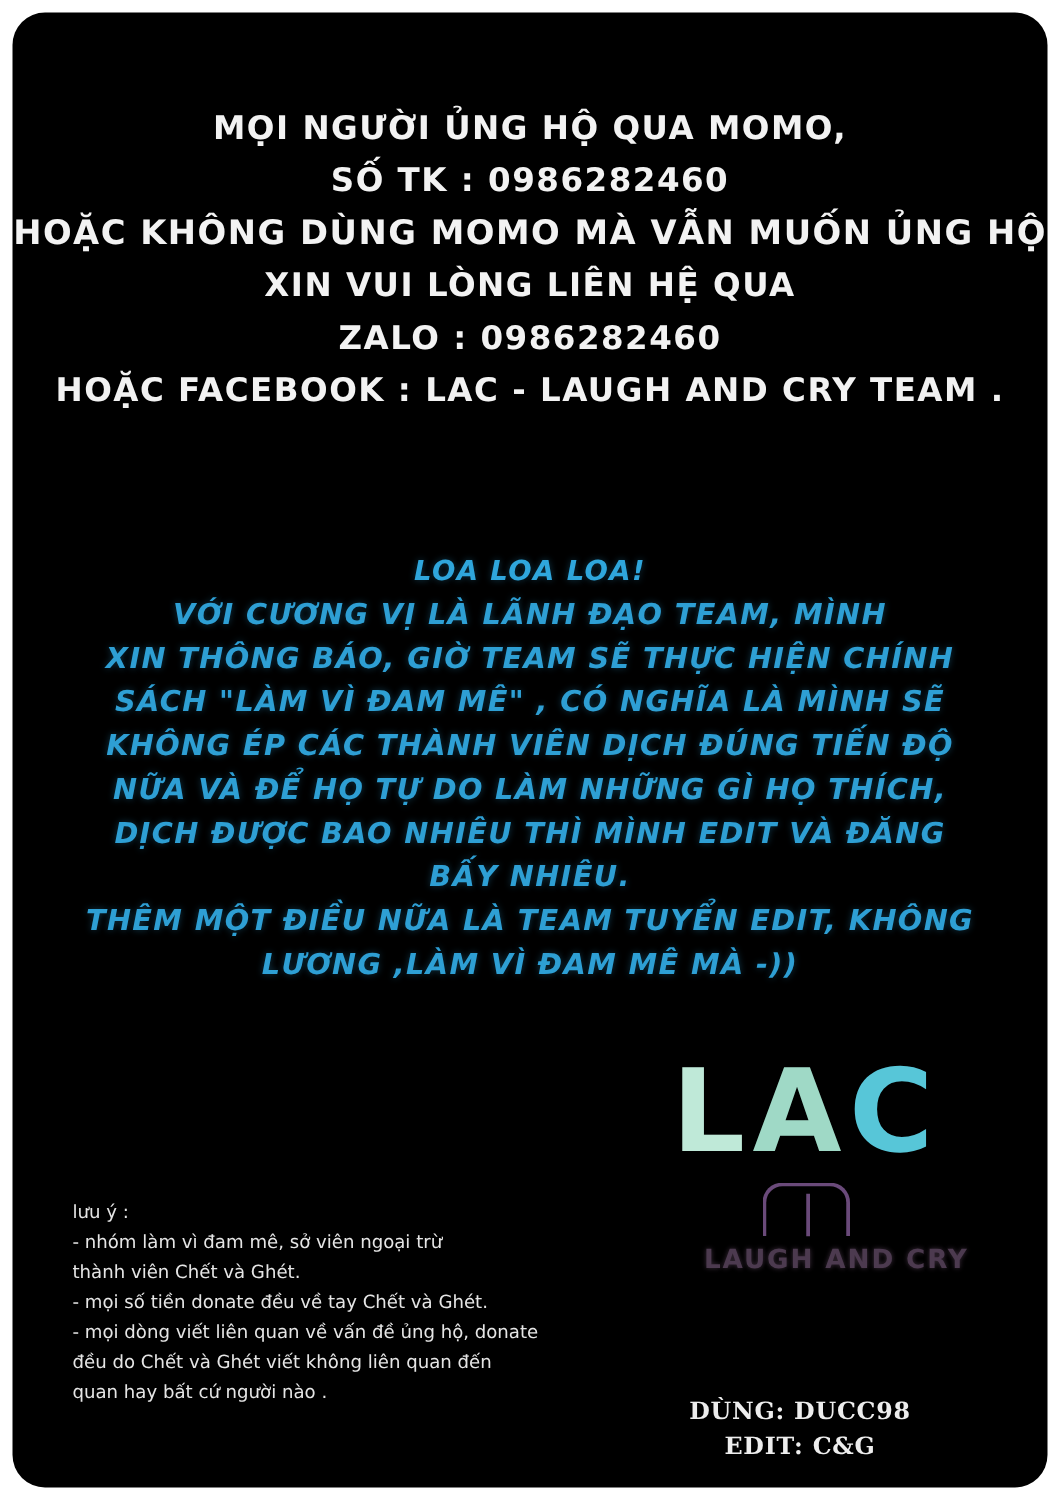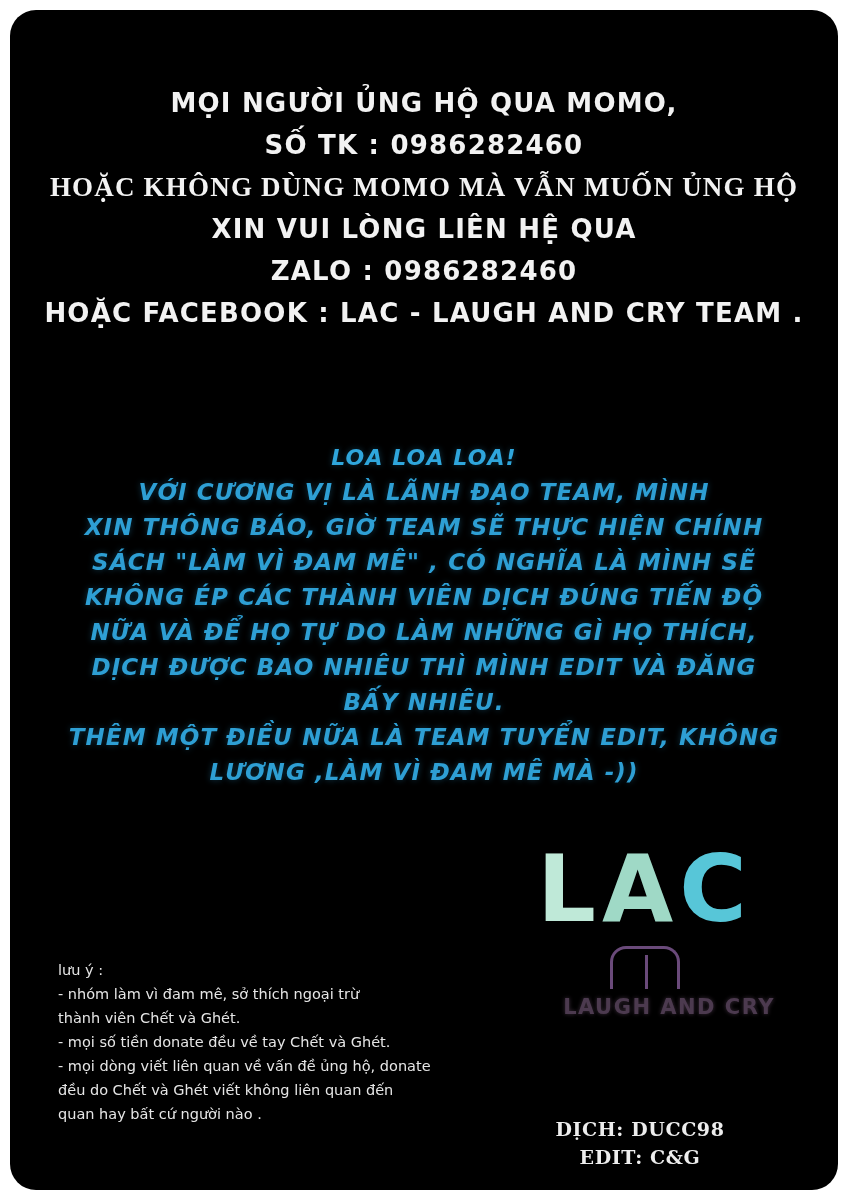--- a/index.html
+++ b/index.html
@@ -44,21 +44,20 @@
     line-height: 42px;
     text-transform: uppercase;
   }
   #announce .ln {
     display: block;
     font-size: 26px;
     white-space: nowrap;
   }
   #announce .ln.big {
     font-size: 27px;
-    font-family: Liberation Serif, serif;
   }
 
   
   #bluebox {
     position: absolute;
     left: 0;
     top: 430px;
     width: 828px;
     text-align: center;
     color: #2e9fd4;
@@ -182,35 +181,35 @@
       <span class="bl">KHÔNG ÉP CÁC THÀNH VIÊN DỊCH ĐÚNG TIẾN ĐỘ</span>
       <span class="bl">NỮA VÀ ĐỂ HỌ TỰ DO LÀM NHỮNG GÌ HỌ THÍCH,</span>
       <span class="bl">DỊCH ĐƯỢC BAO NHIÊU THÌ MÌNH EDIT VÀ ĐĂNG</span>
       <span class="bl">BẤY NHIÊU.</span>
       <span class="bl">THÊM MỘT ĐIỀU NỮA LÀ TEAM TUYỂN EDIT, KHÔNG</span>
       <span class="bl">LƯƠNG ,LÀM VÌ ĐAM MÊ MÀ -))</span>
     </div>
 
     <div id="note">
       <span class="nl">lưu ý :</span>
-      <span class="nl">- nhóm làm vì đam mê, sở thích ngoại trừ</span>
+      <span class="nl">- nhóm làm vì đam mê, sở viên ngoại trừ</span>
       <span class="nl">thành viên Chết và Ghét.</span>
       <span class="nl">- mọi số tiền donate đều về tay Chết và Ghét.</span>
       <span class="nl">- mọi dòng viết liên quan về vấn đề ủng hộ, donate</span>
       <span class="nl">đều do Chết và Ghét viết không liên quan đến</span>
       <span class="nl"> quan hay bất cứ người nào .</span>
     </div>
 
     <div id="logo">
       <div class="lac">
         <span class="l-l">L</span><span class="l-a">A</span><span class="l-c">C</span>
       </div>
       <div class="arch"></div>
       <div class="tagline">LAUGH AND CRY</div>
     </div>
 
     <div id="credits">
-      <span class="cl">DỊCH: DUCC98</span>
+      <span class="cl">DÙNG: DUCC98</span>
       <span class="cl">EDIT: C&amp;G</span>
     </div>
 
   </div>
 </div>
 
 </body></html>

